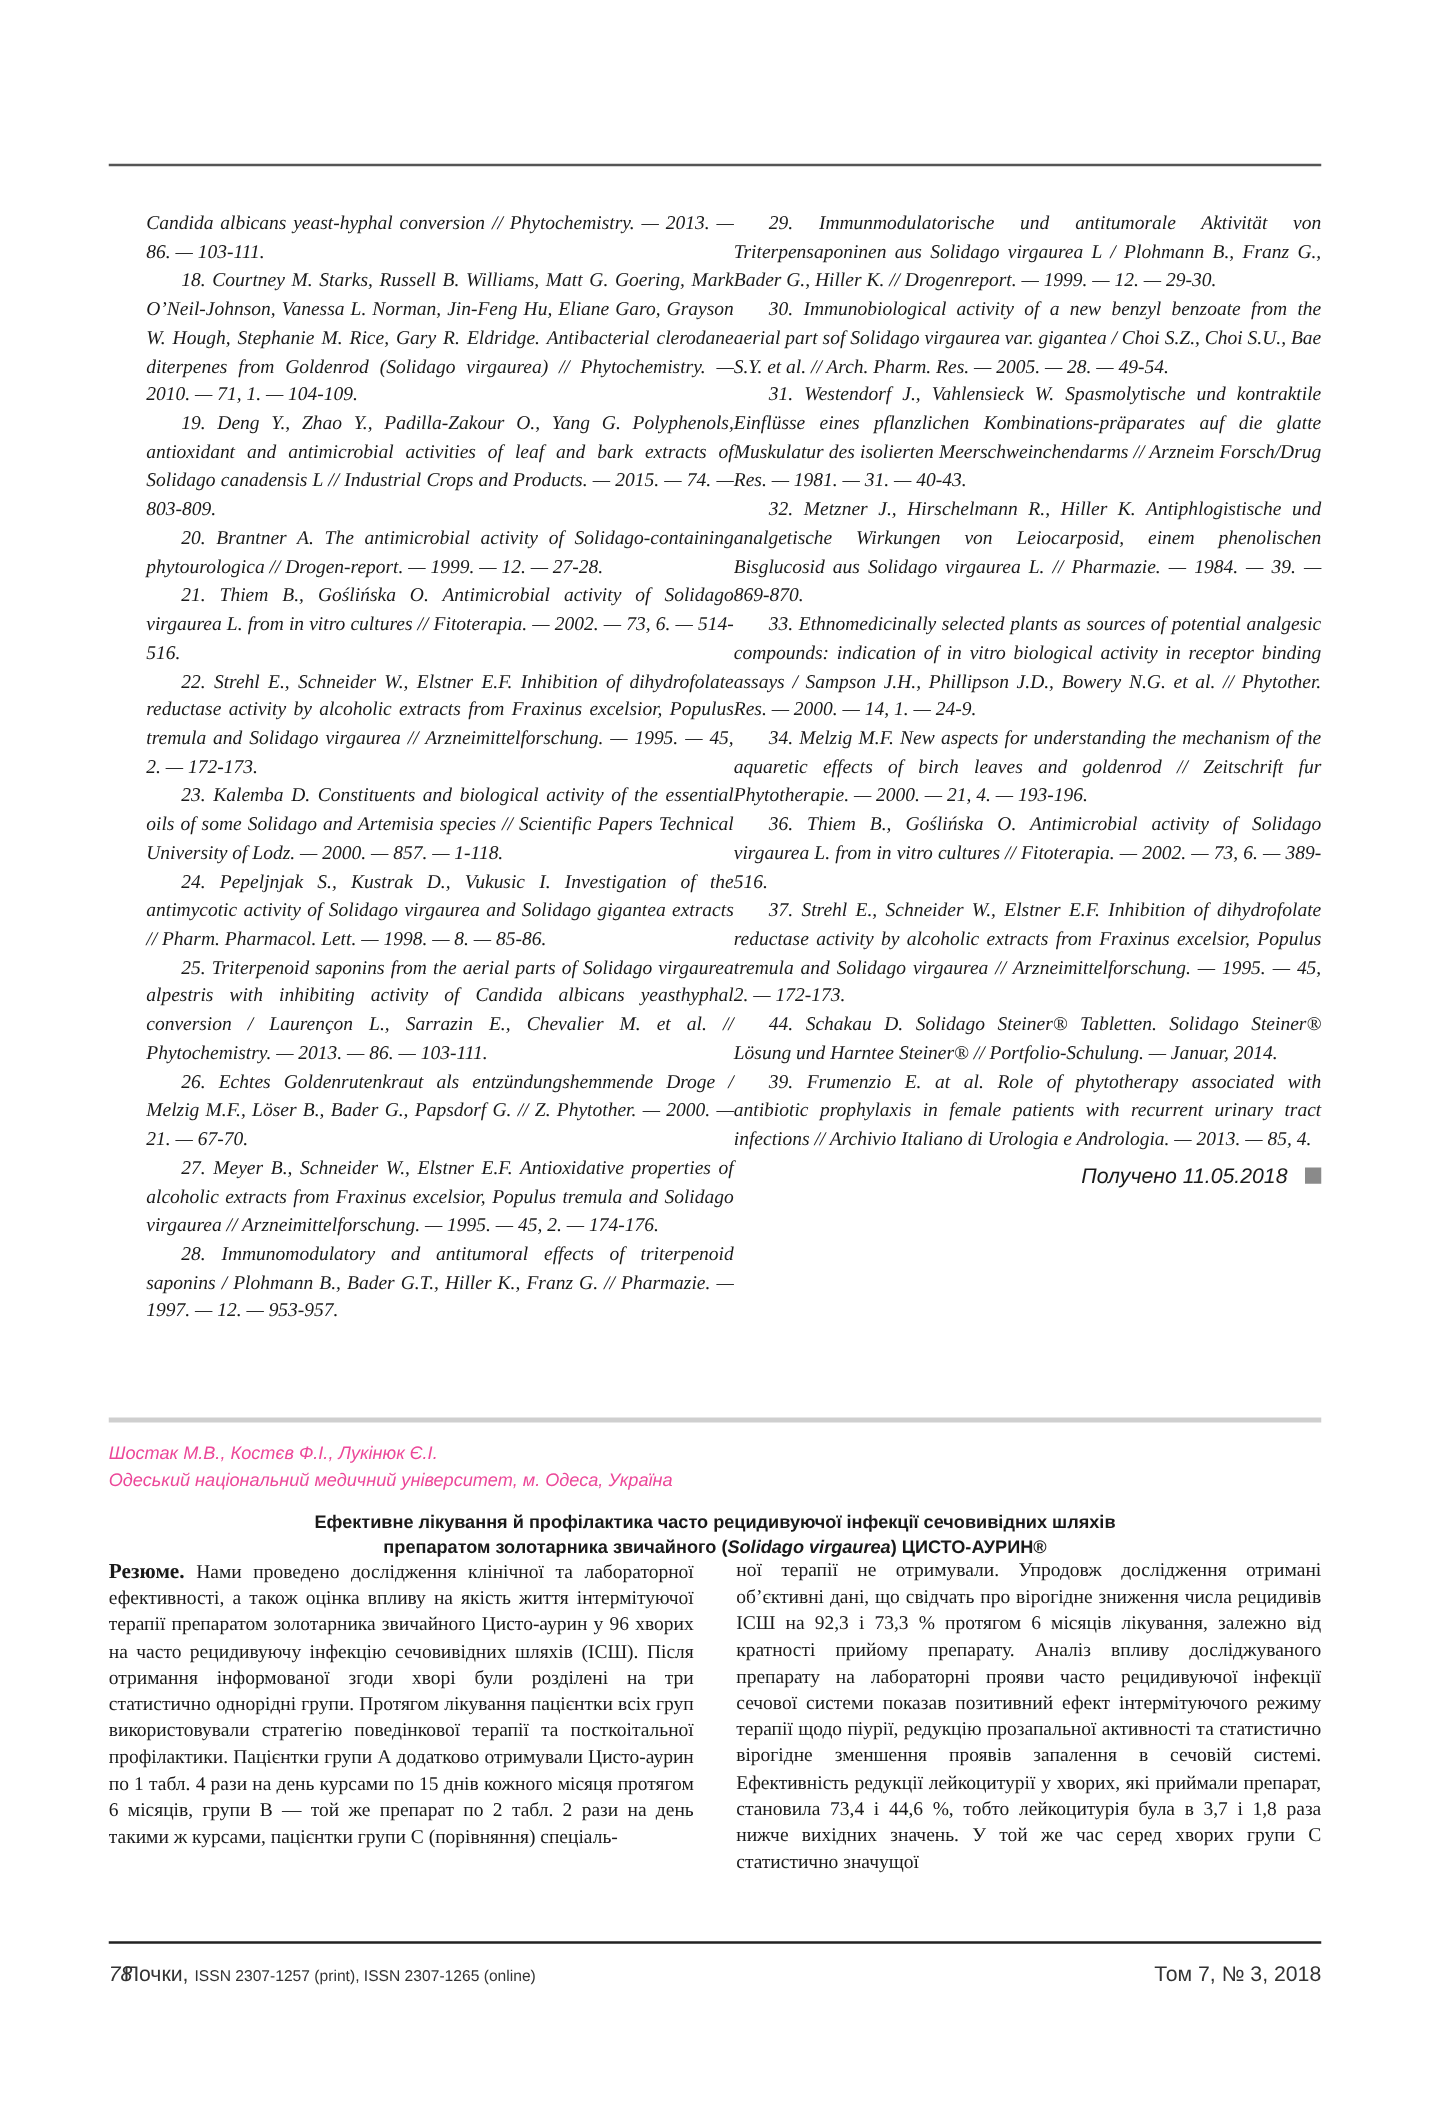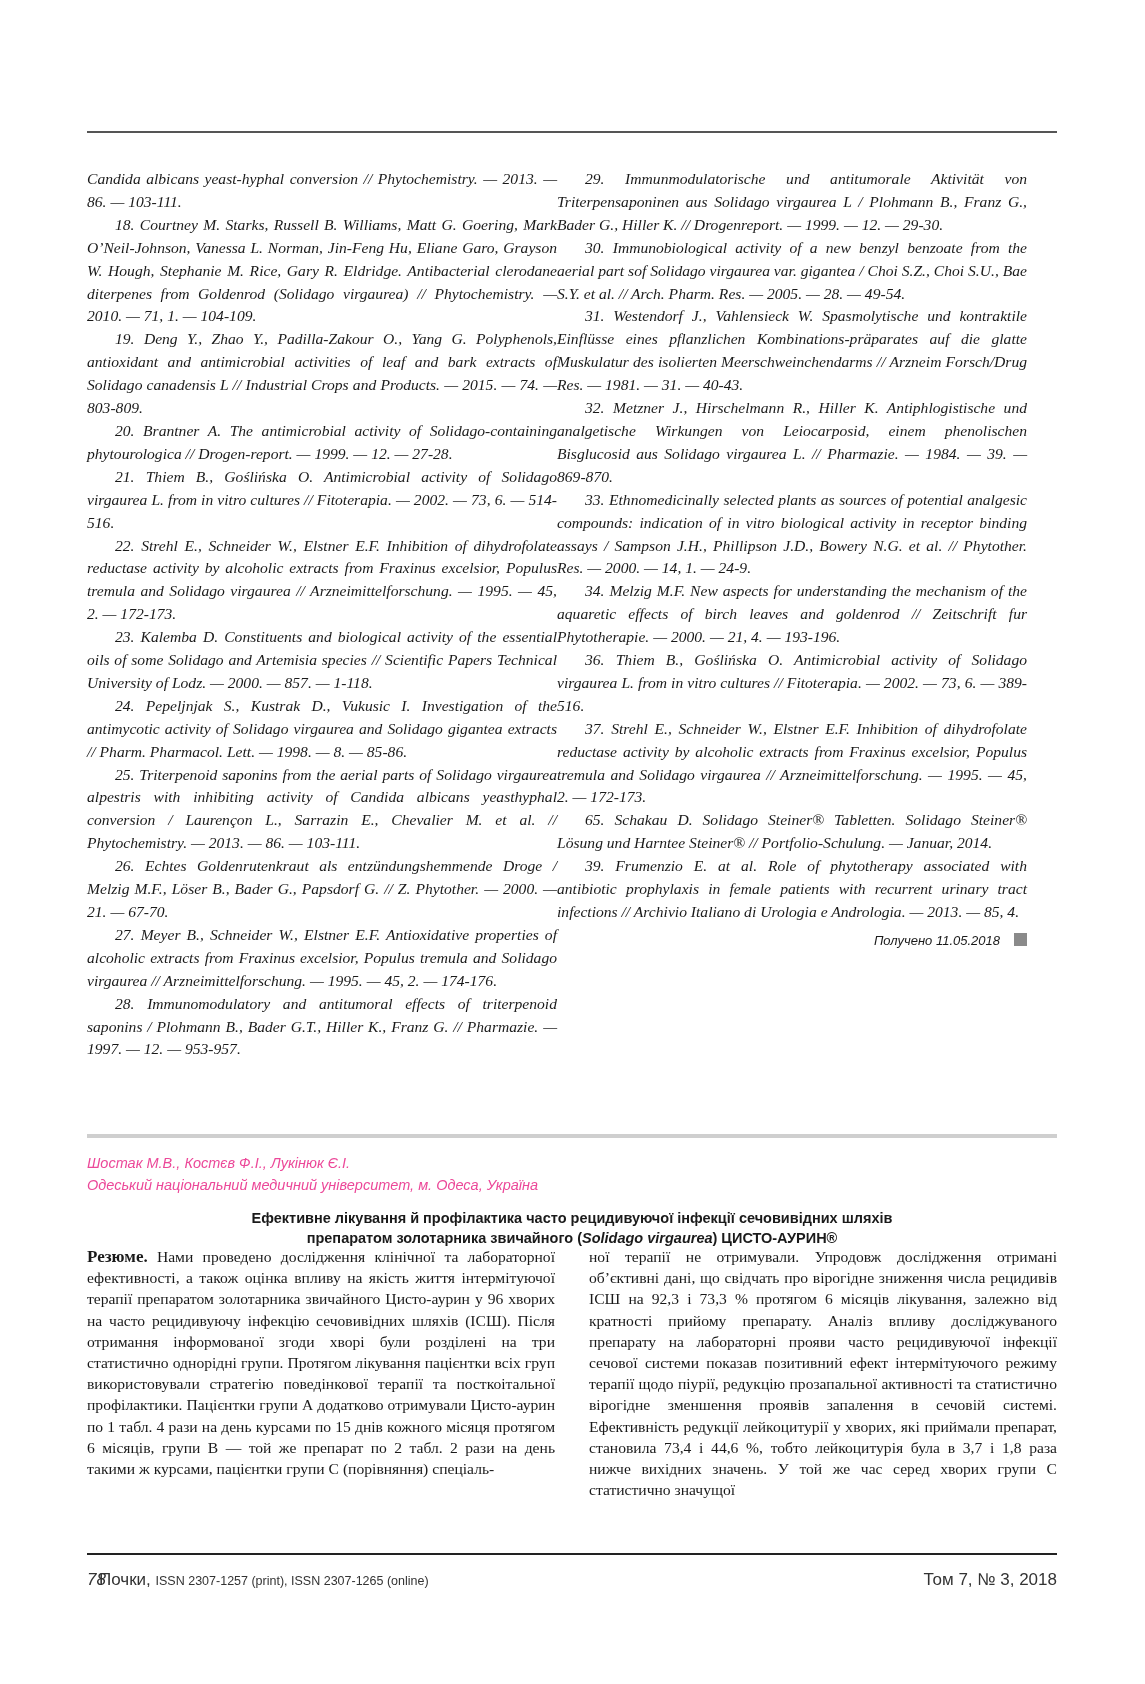--- a/index.html
+++ b/index.html
@@ -1,22 +1,22 @@
 <!DOCTYPE html>
 <html><head>
 <meta charset="utf-8">
 <style>
   html, body { margin:0; padding:0; background:#ffffff; }
   body { width:1145px; height:1684px; position:relative; overflow:hidden; color:#1a1a1a; }
   .top-rule { position:absolute; left:87px; top:131px; width:970px; height:2px; background:#555; }
-  .refs { position:absolute; top:168px; left:87px; width:970px; display:flex; justify-content:flex-start; }
+  .refs { position:absolute; top:168px; left:87px; width:970px; display:flex; justify-content:flex-end; }
   .col { width:470px; font-family:"Liberation Serif", serif; font-style:italic; font-size:15.6px; line-height:22.9px; text-align:justify; }
   .ref { margin:0; text-indent:0; }
   .ref.indent { text-indent:28px; }
-  .received { text-align:right; font-family:"Liberation Sans", sans-serif; font-style:italic; font-size:13px; margin-top:6px; }
+  .received { text-align:right; font-family:"Liberation Sans", sans-serif; font-style:italic; font-size:17px; margin-top:6px; }
   .received .sq { display:inline-block; width:13px; height:13px; background:#8a8a8a; margin-left:14px; vertical-align:-1px; }
   .mid-rule { position:absolute; left:87px; top:1134px; width:970px; height:4px; background:#cfcfcf; }
   .authors { position:absolute; left:87px; top:1152px; font-family:"Liberation Sans", sans-serif; font-style:italic; font-size:14.5px; color:#ec4899; line-height:22px; }
   .title { position:absolute; left:87px; top:1208px; width:970px; text-align:center; font-family:"Liberation Sans", sans-serif; font-weight:bold; font-size:14.5px; line-height:20px; }
   .title i { font-style:italic;margin-top:36px; }
   .abstract { position:absolute; left:87px; top:1246px; width:970px; display:flex; justify-content:space-between; }
   .acol { width:468px; font-family:"Liberation Serif", serif; font-size:15.6px; line-height:21.2px; text-align:justify; }
   .acol b { font-size:17px; }
   .bot-rule { position:absolute; left:87px; top:1553px; width:970px; height:1.5px; background:#222; }
   .footer { position:absolute; left:87px; top:1570px; width:970px; font-family:"Liberation Sans", sans-serif; font-size:17px; color:#333; }
@@ -48,21 +48,21 @@
   <div class="col">
     <div id="ref-right">
         <p class="ref indent">29. Immunmodulatorische und antitumorale Aktivität von Triterpensaponinen aus Solidago virgaurea L / Plohmann B., Franz G., Bader G., Hiller K. // Drogenreport. — 1999. — 12. — 29-30.</p>
         <p class="ref indent">30. Immunobiological activity of a new benzyl benzoate from the aerial part sof Solidago virgaurea var. gigantea / Choi S.Z., Choi S.U., Bae S.Y. et al. // Arch. Pharm. Res. — 2005. — 28. — 49-54.</p>
         <p class="ref indent">31. Westendorf J., Vahlensieck W. Spasmolytische und kontraktile Einflüsse eines pflanzlichen Kombinations-präparates auf die glatte Muskulatur des isolierten Meerschweinchendarms // Arzneim Forsch/Drug Res. — 1981. — 31. — 40-43.</p>
         <p class="ref indent">32. Metzner J., Hirschelmann R., Hiller K. Antiphlogistische und analgetische Wirkungen von Leiocarposid, einem phenolischen Bisglucosid aus Solidago virgaurea L. // Pharmazie. — 1984. — 39. — 869-870.</p>
         <p class="ref indent">33. Ethnomedicinally selected plants as sources of potential analgesic compounds: indication of in vitro biological activity in receptor binding assays / Sampson J.H., Phillipson J.D., Bowery N.G. et al. // Phytother. Res. — 2000. — 14, 1. — 24-9.</p>
         <p class="ref indent">34. Melzig M.F. New aspects for understanding the mechanism of the aquaretic effects of birch leaves and goldenrod // Zeitschrift fur Phytotherapie. — 2000. — 21, 4. — 193-196.</p>
         <p class="ref indent">36. Thiem B., Goślińska O. Antimicrobial activity of Solidago virgaurea L. from in vitro cultures // Fitoterapia. — 2002. — 73, 6. — 389-516.</p>
         <p class="ref indent">37. Strehl E., Schneider W., Elstner E.F. Inhibition of dihydrofolate reductase activity by alcoholic extracts from Fraxinus excelsior, Populus tremula and Solidago virgaurea // Arzneimittelforschung. — 1995. — 45, 2. — 172-173.</p>
-        <p class="ref indent">65. Schakau D. Solidago Steiner® Tabletten. Solidago Steiner® Lösung und Harntee Steiner® // Portfolio-Schulung. — Januar, 2014.</p>
+        <p class="ref indent">44. Schakau D. Solidago Steiner® Tabletten. Solidago Steiner® Lösung und Harntee Steiner® // Portfolio-Schulung. — Januar, 2014.</p>
         <p class="ref indent">39. Frumenzio E. at al. Role of phytotherapy associated with antibiotic prophylaxis in female patients with recurrent urinary tract infections // Archivio Italiano di Urologia e Andrologia. — 2013. — 85, 4.</p>
       </div>
     <div class="received">
       <span>Получено 11.05.2018</span><span class="sq"></span>
     </div>
   </div>
 </div>
 
 <div class="mid-rule"></div>
 

